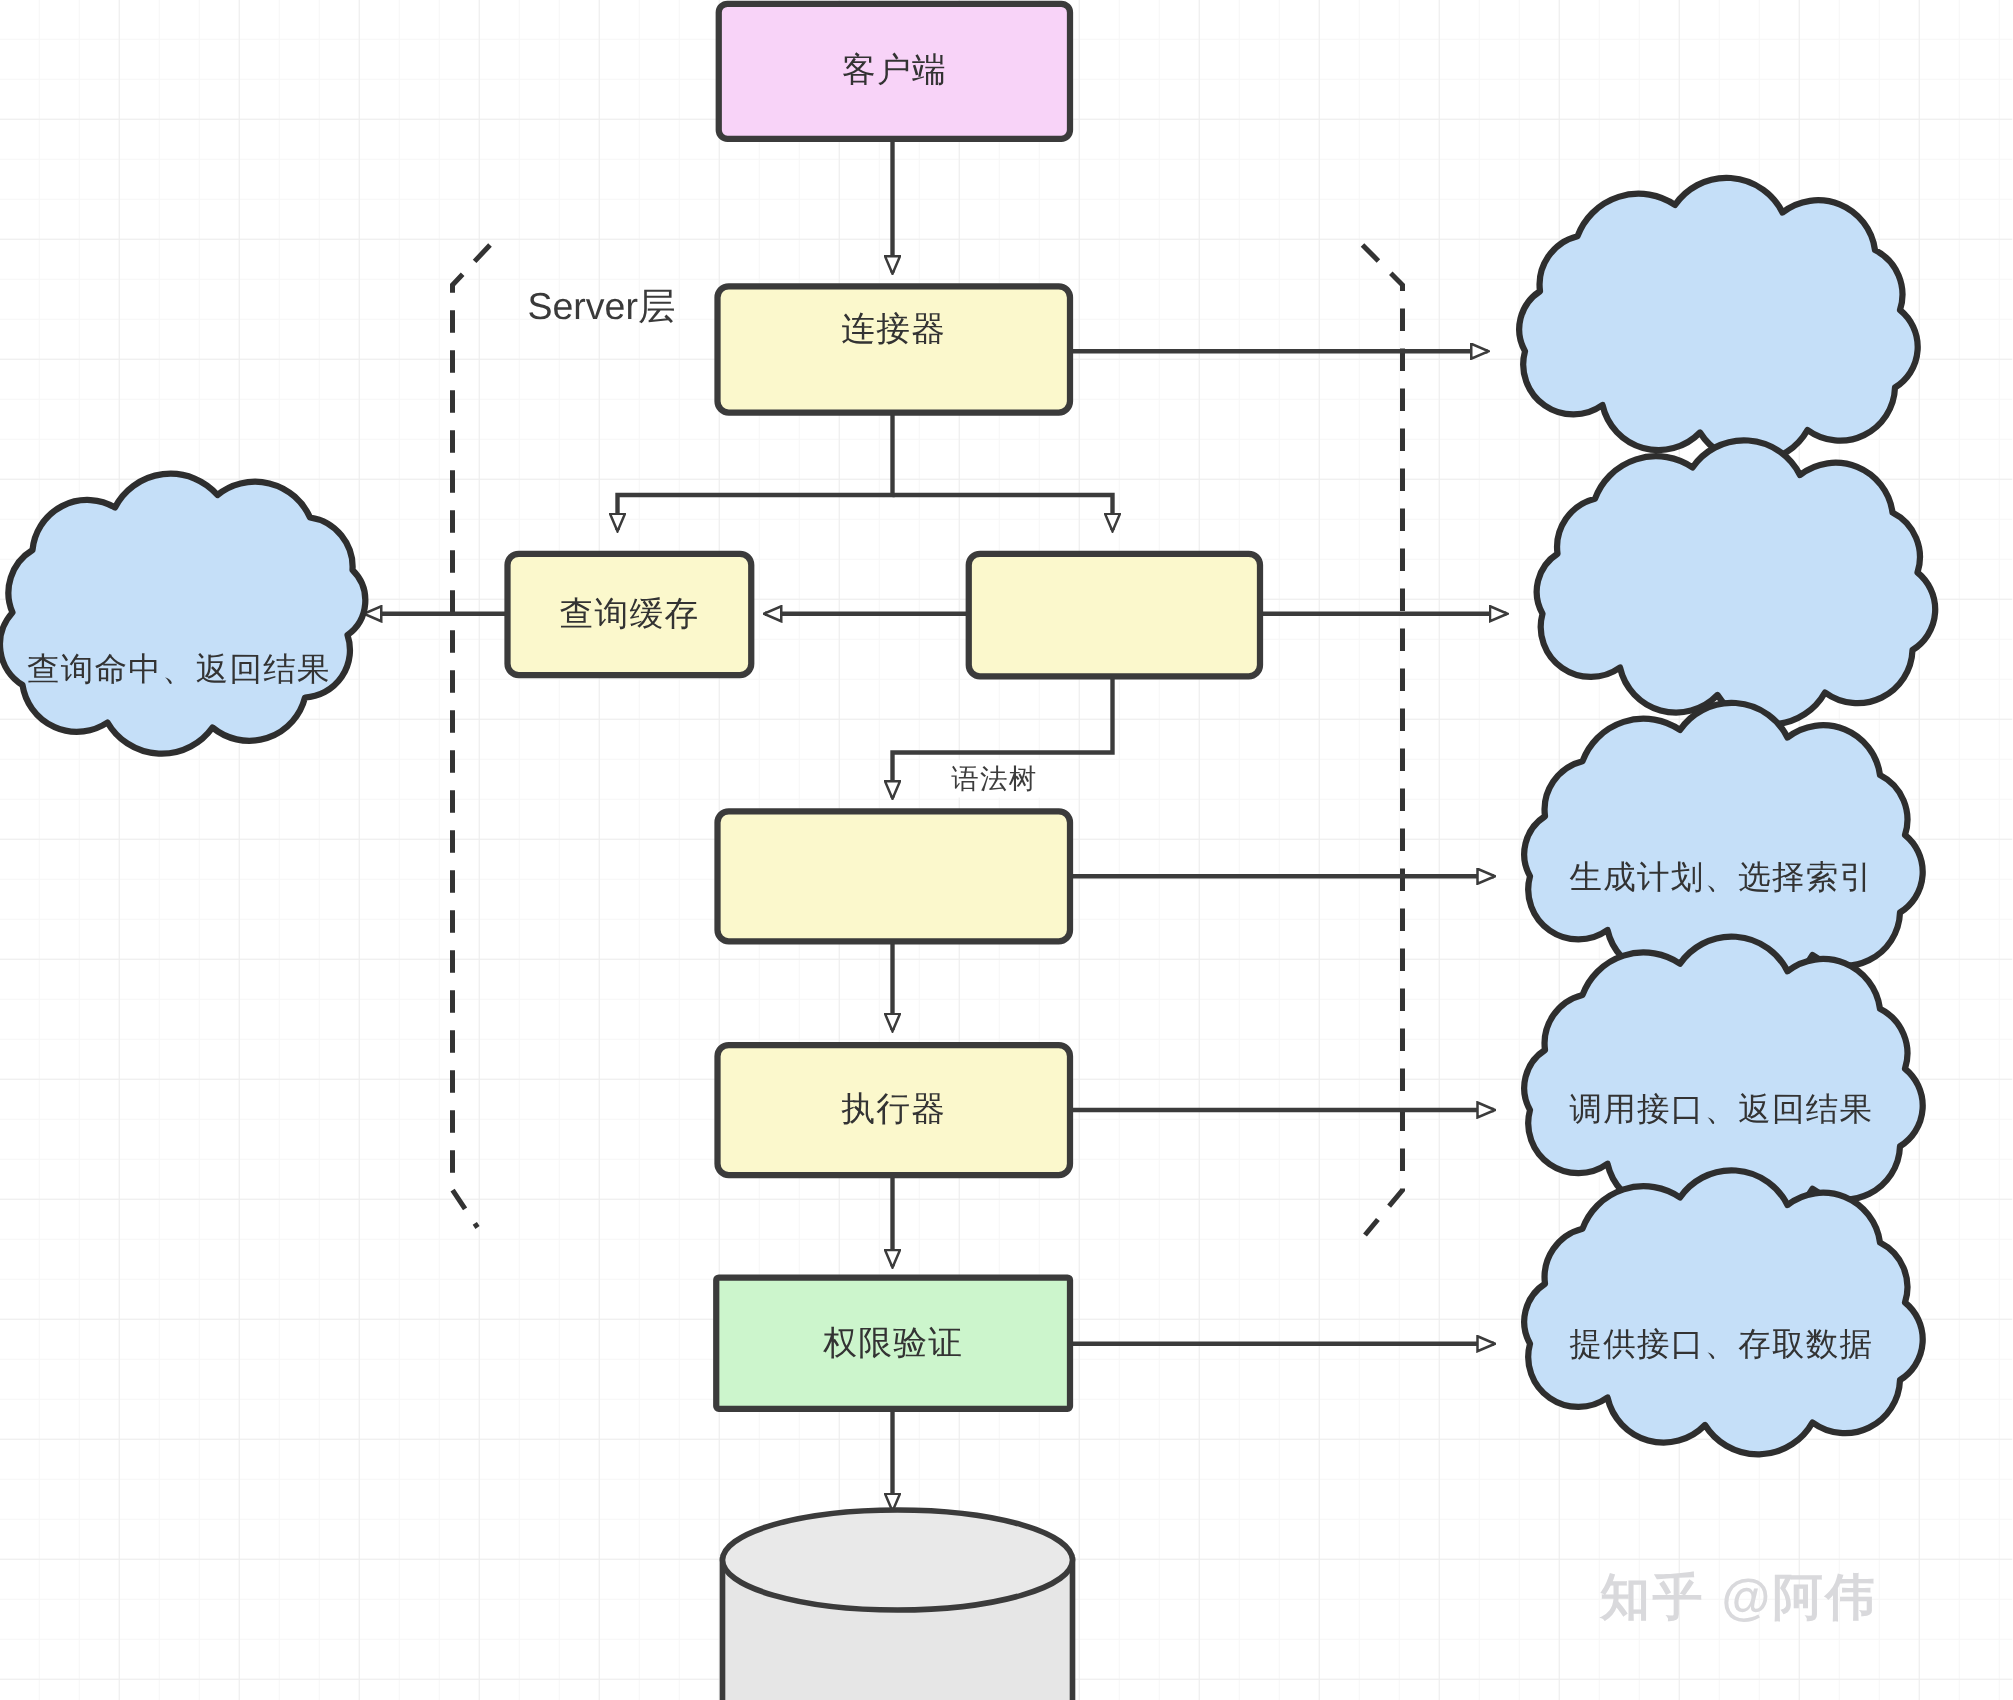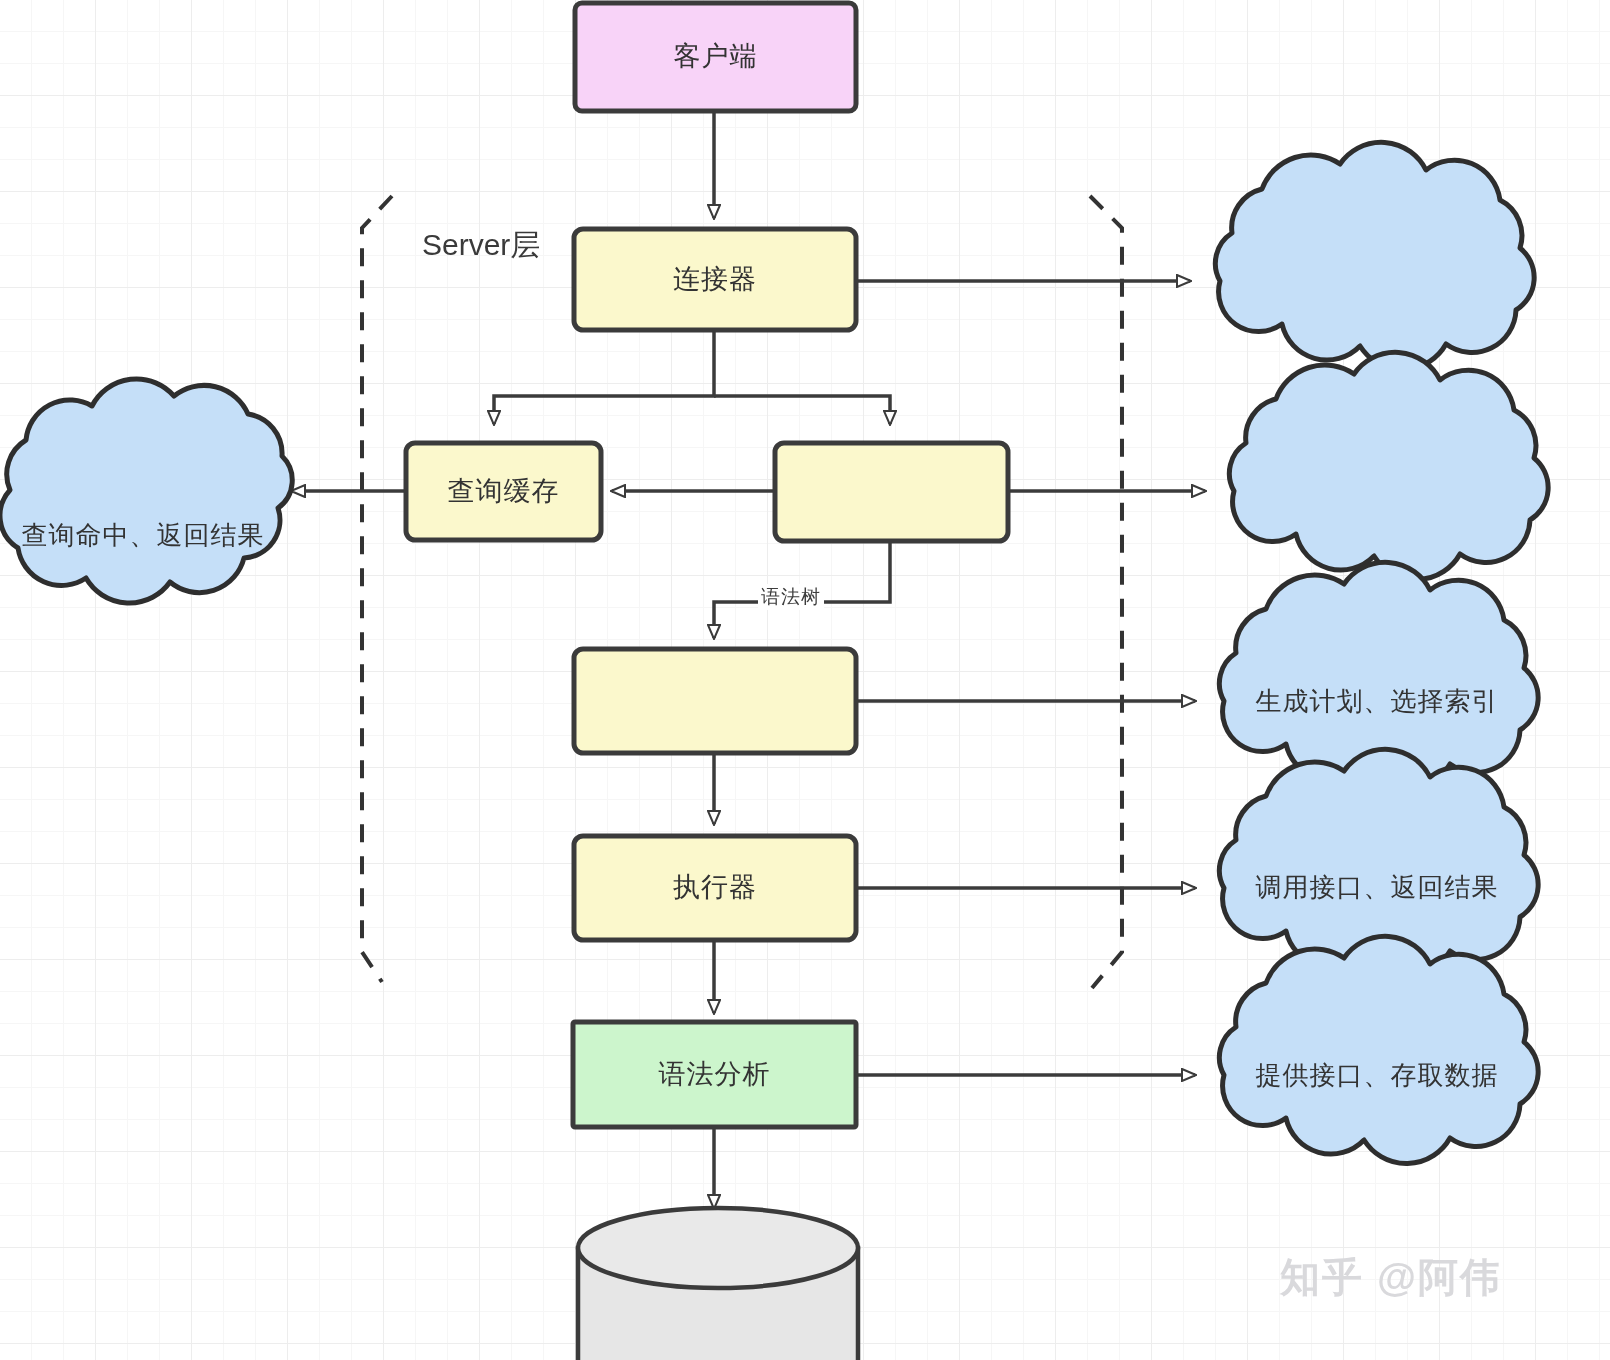--- a/index.html
+++ b/index.html
@@ -36,26 +36,27 @@
     justify-content: center;
     text-align: center;
     color: #333333;
     pointer-events: none;
     line-height: 1.25;
   }
   .box-label { font-size: 27px; letter-spacing: 1px; }
   .cloud-label { font-size: 26px; letter-spacing: 1px; }
   .edge-label {
     position: absolute;
-    font-size: 19px;
+    font-size: 22px;
     color: #3d3d3d;
     background: #ffffff;
     padding: 0 3px;
     white-space: nowrap;
     letter-spacing: 1px;
+    margin-top: 24px;
   }
   .zone-label {
     position: absolute;
     font-size: 30px;
     color: #3a3a3a;
     white-space: nowrap;
   }
   .watermark {
     position: absolute;
     font-size: 40px;
@@ -246,29 +247,29 @@
                a 38,38 0 0 0 8,58
                a 44,44 0 0 0 68,30
                a 50,50 0 0 0 84,4
                a 46,46 0 0 0 74,-24
                a 38,38 0 0 0 34,-50 Z" fill="#c5dff8" stroke="#2e2e2e" stroke-width="5" stroke-linejoin="round"></path>
     </g>
   </svg>
 
   <div class="node-label box-label" style="left:575px; top:3px; width:281px; height:108px;">客户端</div>
 
-  <div class="node-label box-label" style="left:574px; top:229px; width:282px; height:101px;text-align:right;">连接器</div>
+  <div class="node-label box-label" style="left:574px; top:213px; width:282px; height:101px;text-align:right;">连接器</div>
 
   <div class="node-label box-label" style="left:406px; top:443px; width:195px; height:97px;">查询缓存</div>
 
 
 
   <div class="node-label box-label" style="left:574px; top:836px; width:282px; height:104px;">执行器</div>
 
-  <div class="node-label box-label" style="left:573px; top:1022px; width:283px; height:105px;">语法分析</div>
+  <div class="node-label box-label" style="left:573px; top:1022px; width:283px; height:105px;">权限验证</div>
 
 
 
   <div class="node-label cloud-label" style="left:1232px; top:666px; width:290px; height:70px;">生成计划、选择索引</div>
 
   <div class="node-label cloud-label" style="left:1232px; top:853px; width:290px; height:70px;font-family:Liberation Serif, serif;">调用接口、返回结果</div>
 
   <div class="node-label cloud-label" style="left:1232px; top:1040px; width:290px; height:70px;">提供接口、存取数据</div>
 
   <div class="node-label cloud-label" style="left:8px; top:500px; width:270px; height:70px;">查询命中、返回结果</div>

